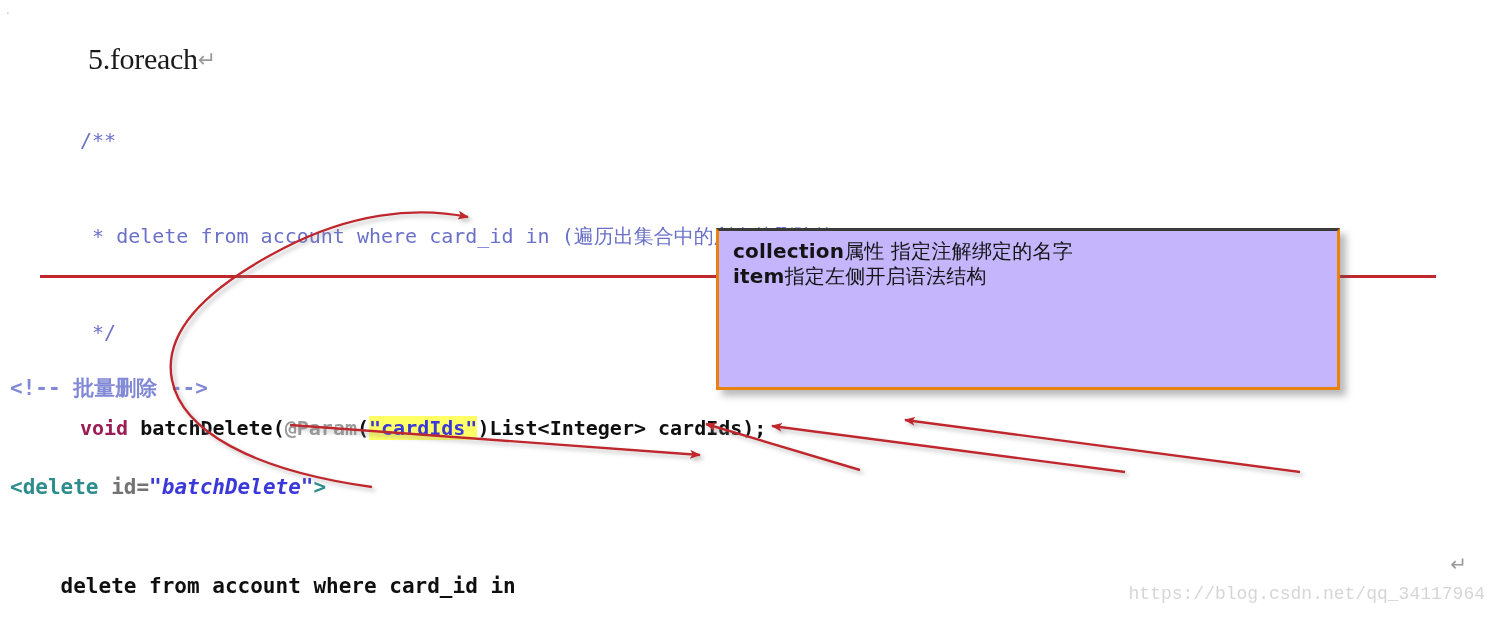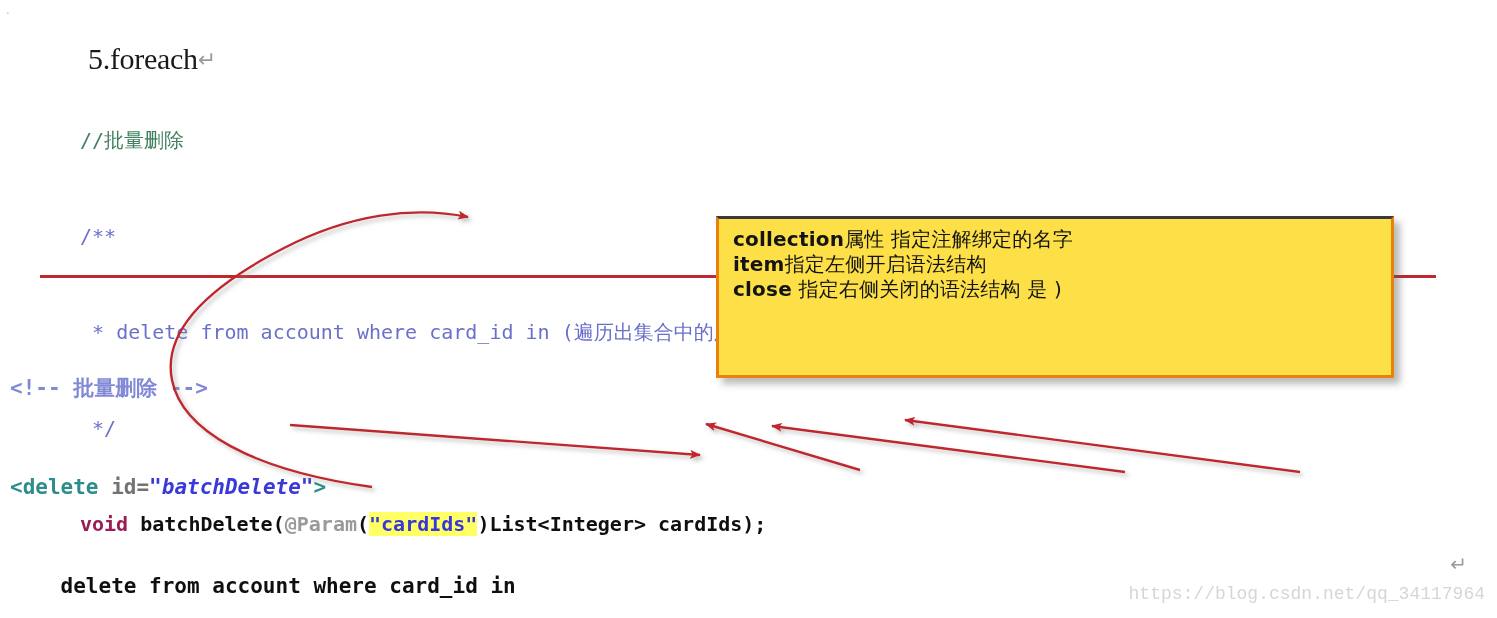--- a/index.html
+++ b/index.html
@@ -76,24 +76,24 @@
   .c-str           { color: #3a38d8; }
   .c-tag           { color: #2d8c8c; }
   .c-attr          { color: #737373; }
   .c-val           { color: #3a38d8; font-style: italic; }
   .hl { background: #ffff66; }
 
   
   #tooltip {
     position: absolute;
     left: 716px;
-    top: 216px;
-    width: 678px;
+    top: 228px;
+    width: 624px;
     height: 162px;
-    background: #fde047;
+    background: #c4b5fd;
     border: 3px solid #e8820c;
     border-top-color: #3a3a3a;
     box-sizing: border-box;
     box-shadow: 6px 6px 7px rgba(90,90,90,0.42);
     z-index: 40;
   }
   #tooltip .tip-inner {
     padding: 8px 0 0 14px;
   }
   .tip-line {
@@ -148,21 +148,20 @@
 </head>
 <body>
 
 <div id="page">
 
   <div class="tiny-mark" style="left:6px; top:2px;">.</div>
 
   <div id="heading"><span>5.foreach</span><span class="pilcrow">↵</span></div>
 
   <div id="java-code" class="code">
-    <span class="ln c-comment-green">//批量删除</span>
     <span class="ln c-comment-blue">/**</span>
     <span class="ln"><span class="c-comment-blue"> * </span><span class="c-comment-blue">delete from account where card_id in </span><span class="c-comment-blue">(遍历出集合中的所有待删除的id)</span></span>
     <span class="ln c-comment-blue"> */</span>
     <span class="ln"><span class="c-kw">void</span><span class="c-plain"> batchDelete(</span><span class="c-anno">@Param</span><span class="c-plain">(</span><span class="c-str hl">"</span><span class="c-str hl">cardIds</span><span class="c-str hl">"</span><span class="c-plain">)List&lt;Integer&gt; cardIds);</span></span>
   </div>
 
   <div id="red-rule"></div>
 
   <div id="xml-code" class="code">
     <span class="ln c-comment-xml">&lt;!-- 批量删除 --&gt;</span>
@@ -173,21 +172,20 @@
     
     
     
     
   </div>
 
   <div id="tooltip">
     <div class="tip-inner">
       <div class="tip-line"><b>collection</b><span>属性 指定注解绑定的名字</span></div>
       <div class="tip-line"><b>item</b><span>指定左侧开启语法结构</span></div>
-      <div class="tip-line"><b>close</b><span> 指定右侧关闭的语法结构 是 )</span></div>
     </div>
   </div>
 
   <svg id="arrows" viewBox="0 0 1497 618">
     <defs>
       <marker id="ah" markerWidth="11" markerHeight="9" refX="10" refY="4.5" orient="auto" markerUnits="userSpaceOnUse">
         <path d="M0,0 L11,4.5 L0,9 L2.6,4.5 Z" fill="#c0282d"></path>
       </marker>
       <filter id="sh" x="-40%" y="-40%" width="190%" height="190%">
         <feDropShadow dx="3" dy="3" stdDeviation="2.2" flood-color="#8a8a8a" flood-opacity="0.55"></feDropShadow>

